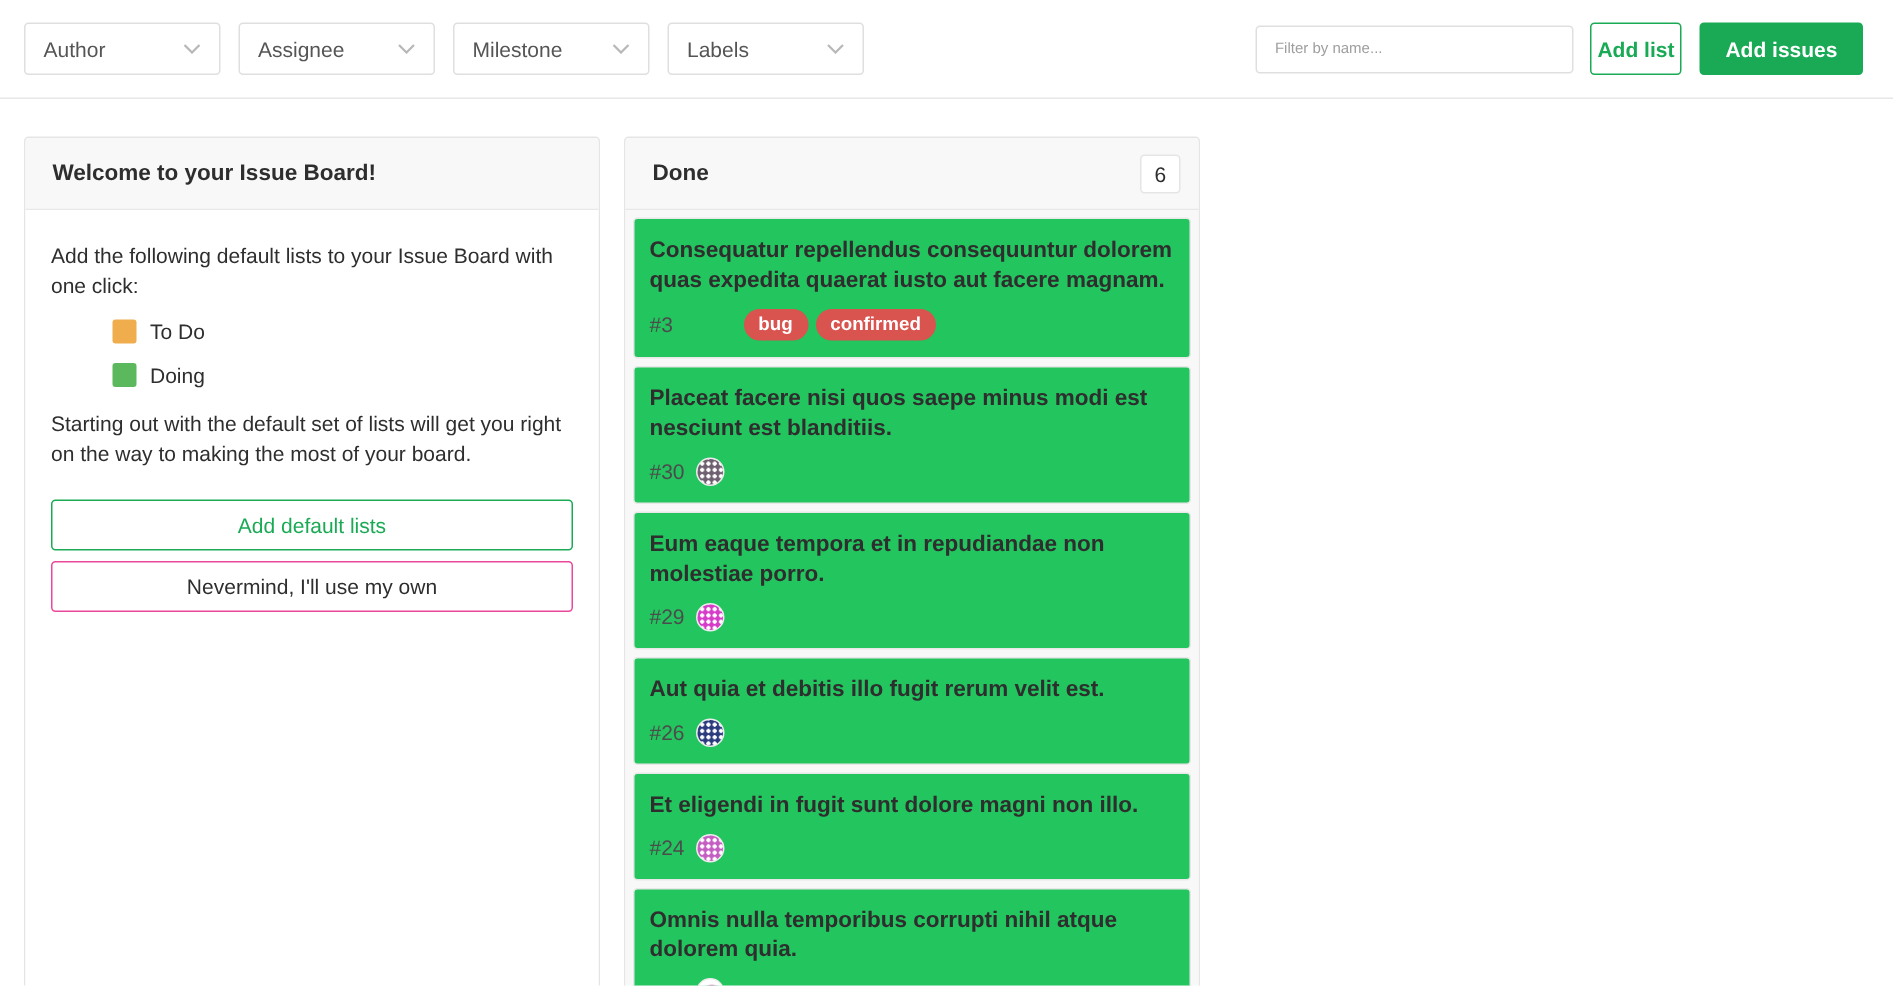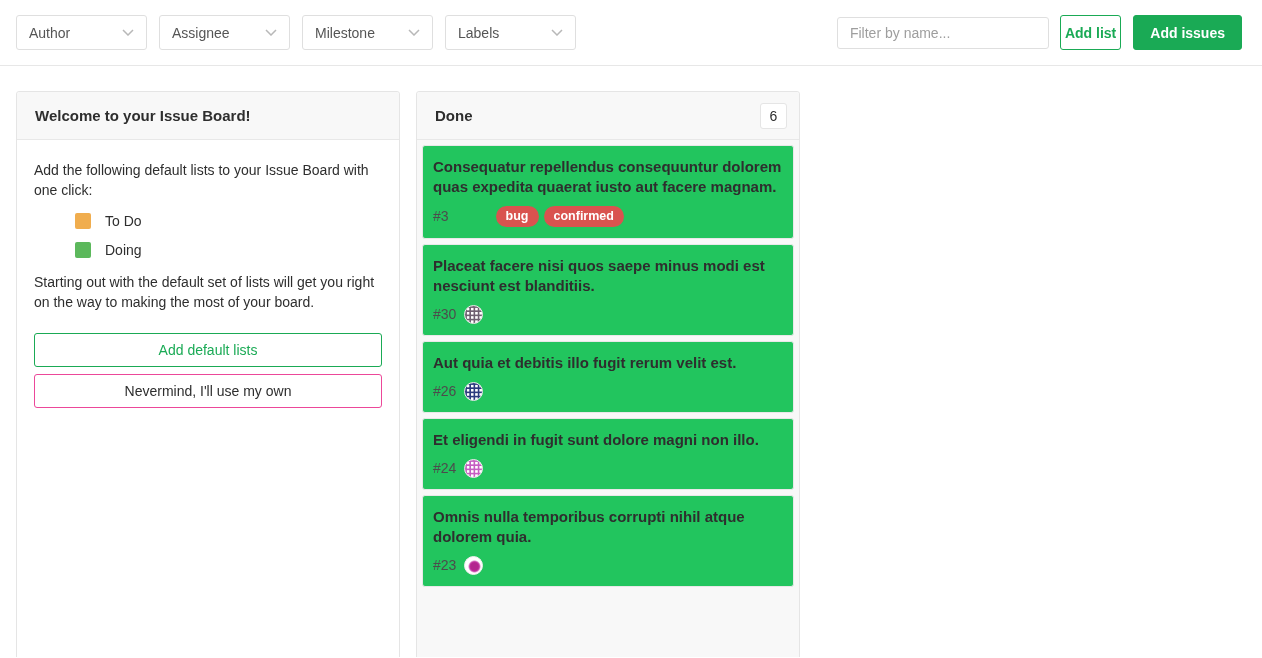--- a/index.html
+++ b/index.html
@@ -35,21 +35,21 @@
     cursor: pointer;
   }
   .chevron { display: inline-flex; align-items: center; }
   .fb-spacer { flex: 1; }
   .name-filter {
     width: 212px;
     height: 32px;
     border: 1px solid #dfdfdf;
     border-radius: 3px;
     padding: 0 12px;
-    font-size: 14px;
+    font-size: 10px;
     font-family: "Liberation Sans", sans-serif;
     color: #2e2e2e;
     margin-right: 0;
   }
   .name-filter::placeholder { color: #9e9e9e; }
   .btn {
     height: 35px;
     border-radius: 3px;
     font-size: 14px;
     font-weight: 600;
@@ -110,21 +110,21 @@
     background: #fff;
     flex: 1;
     padding: 20px 17px;
     font-size: 14px;
     line-height: 1.45;
   }
   .welcome-body p { margin: 0 0 10px 0; }
   .swatch-row {
     display: flex;
     align-items: center;
-    gap: 14px;
+    gap: 9px;
     margin: 9px 0 9px 41px;
   }
   .swatch {
     width: 16px;
     height: 16px;
     border-radius: 2px;
     flex: none;
   }
   .welcome-body .outro { margin-top: 12px; }
   .btn-block {
@@ -304,20 +304,27 @@
       </div>
 
       <div class="issue-card">
         <div class="issue-title">Placeat facere nisi quos saepe minus modi est nesciunt est blanditiis.</div>
         <div class="issue-footer">
           <span class="issue-number">#30</span>
           <span class="avatar" style="background-color: rgb(110, 96, 112);"></span>
         </div>
       </div>
 
+      <div class="issue-card">
+        <div class="issue-title">Eum eaque tempora et in repudiandae non molestiae porro.</div>
+        <div class="issue-footer">
+          <span class="issue-number">#29</span>
+          <span class="avatar" style="background-color: rgb(214, 59, 201);"></span>
+        </div>
+      </div>
 
       <div class="issue-card">
         <div class="issue-title">Aut quia et debitis illo fugit rerum velit est.</div>
         <div class="issue-footer">
           <span class="issue-number">#26</span>
           <span class="avatar" style="background-color: rgb(44, 58, 126);"></span>
         </div>
       </div>
 
       <div class="issue-card">

